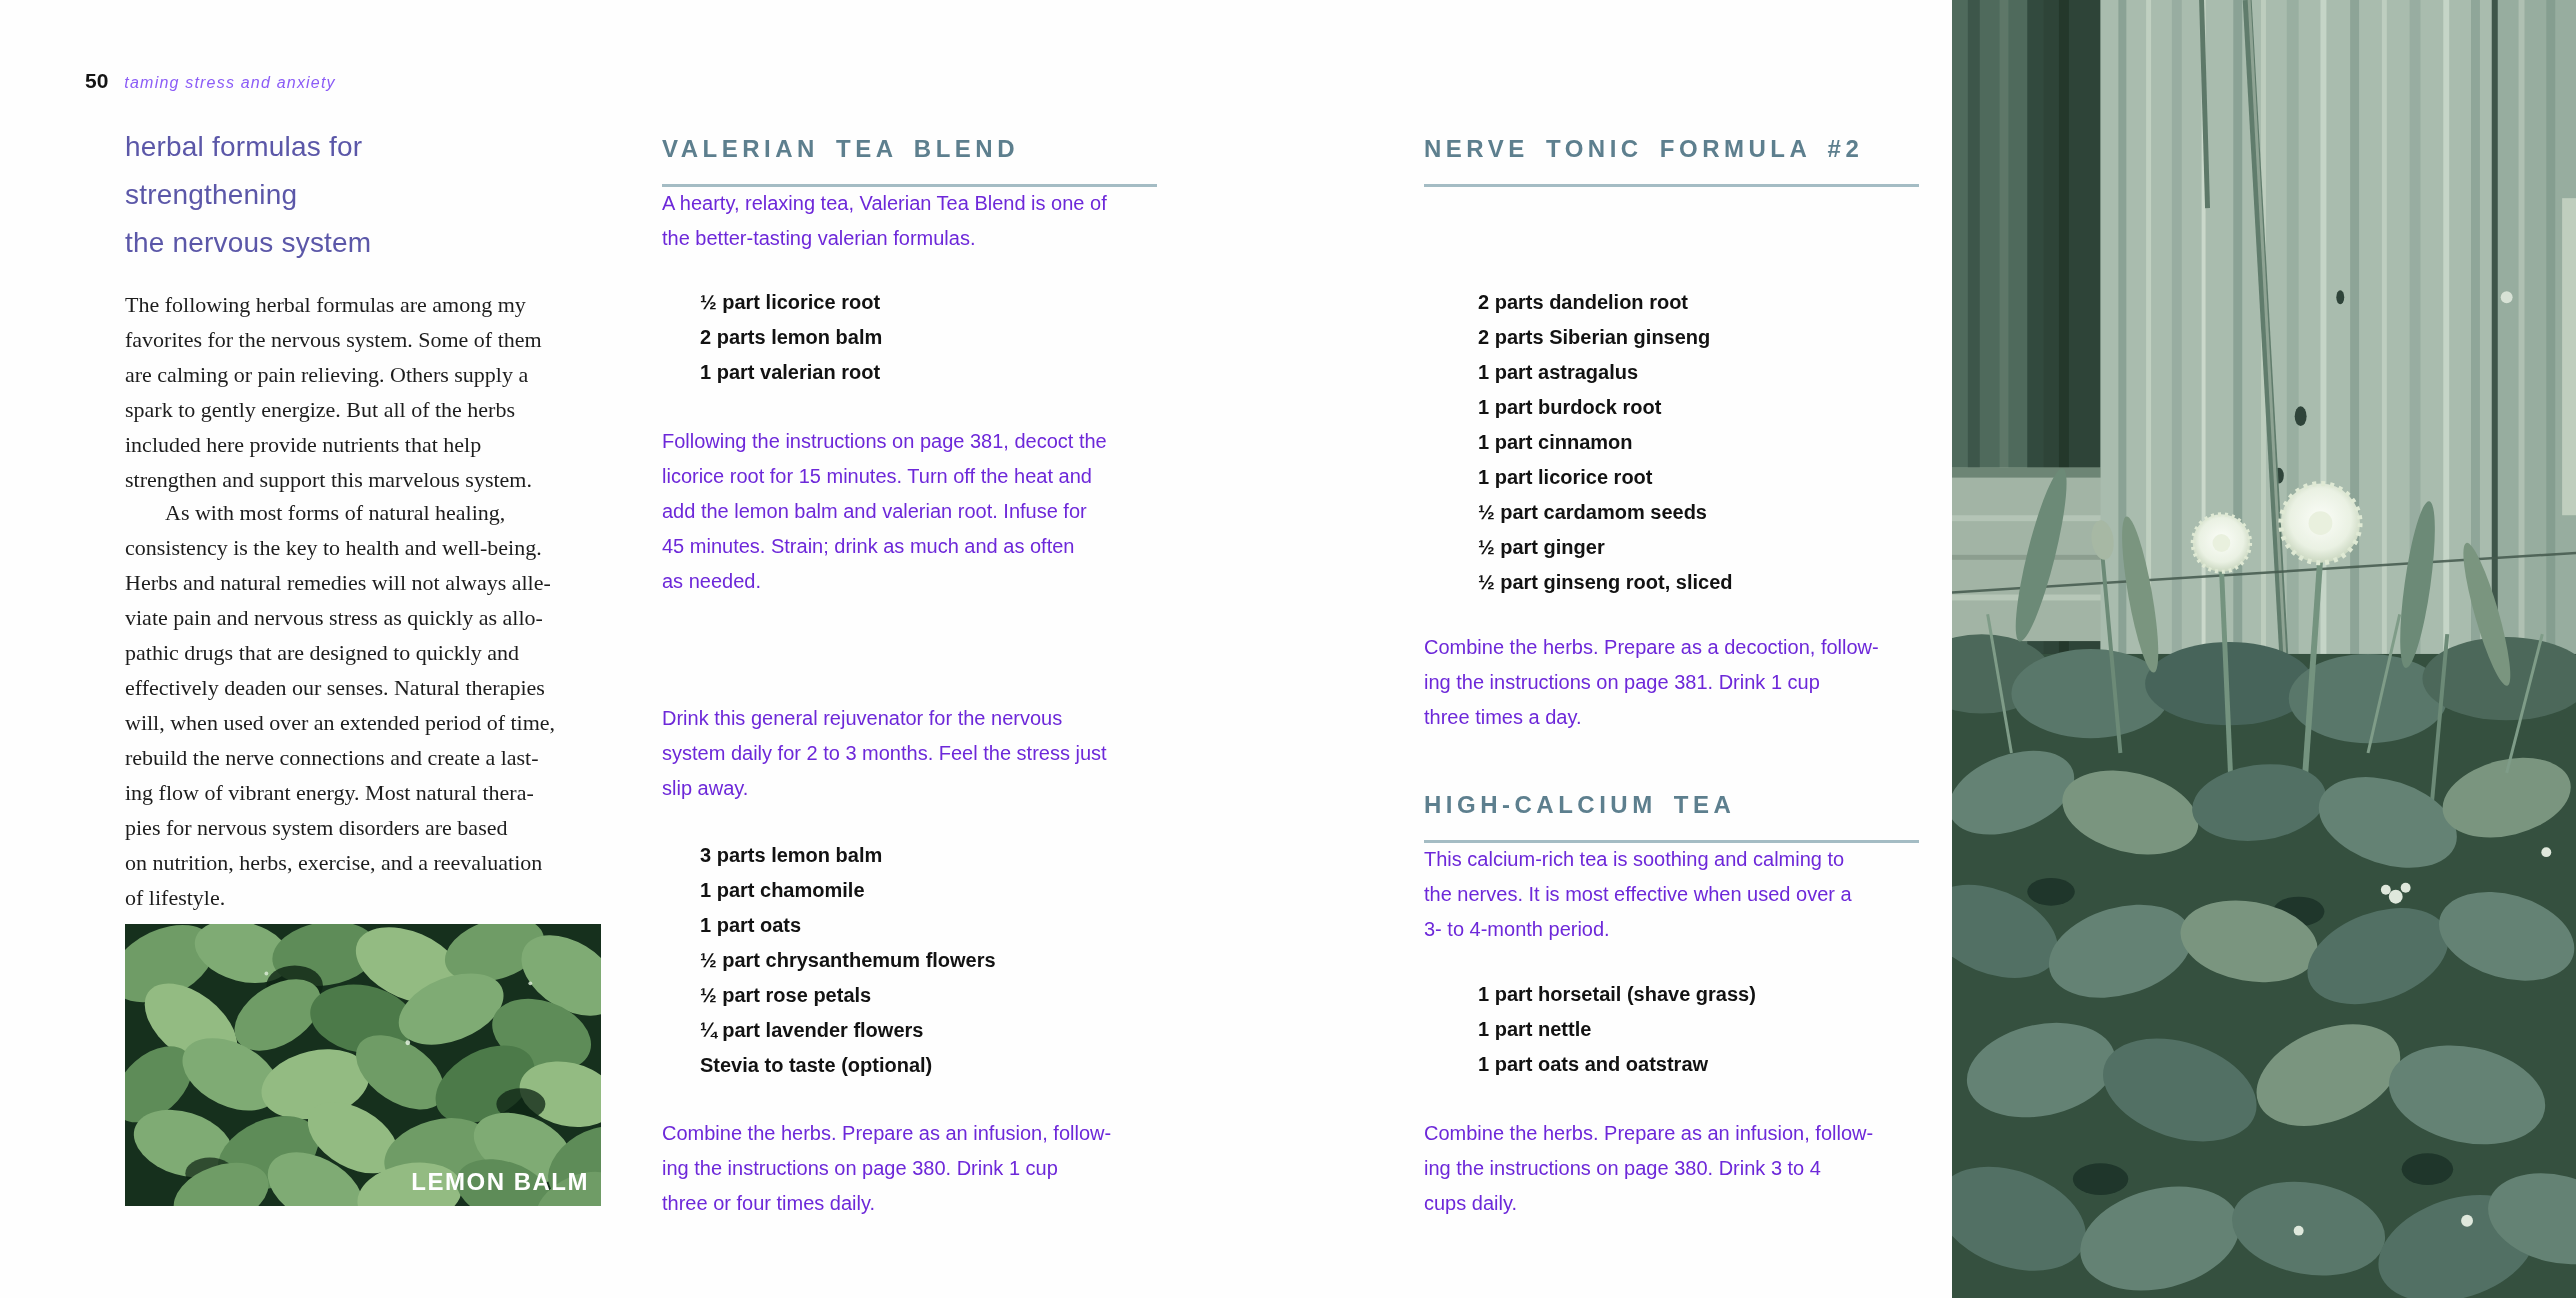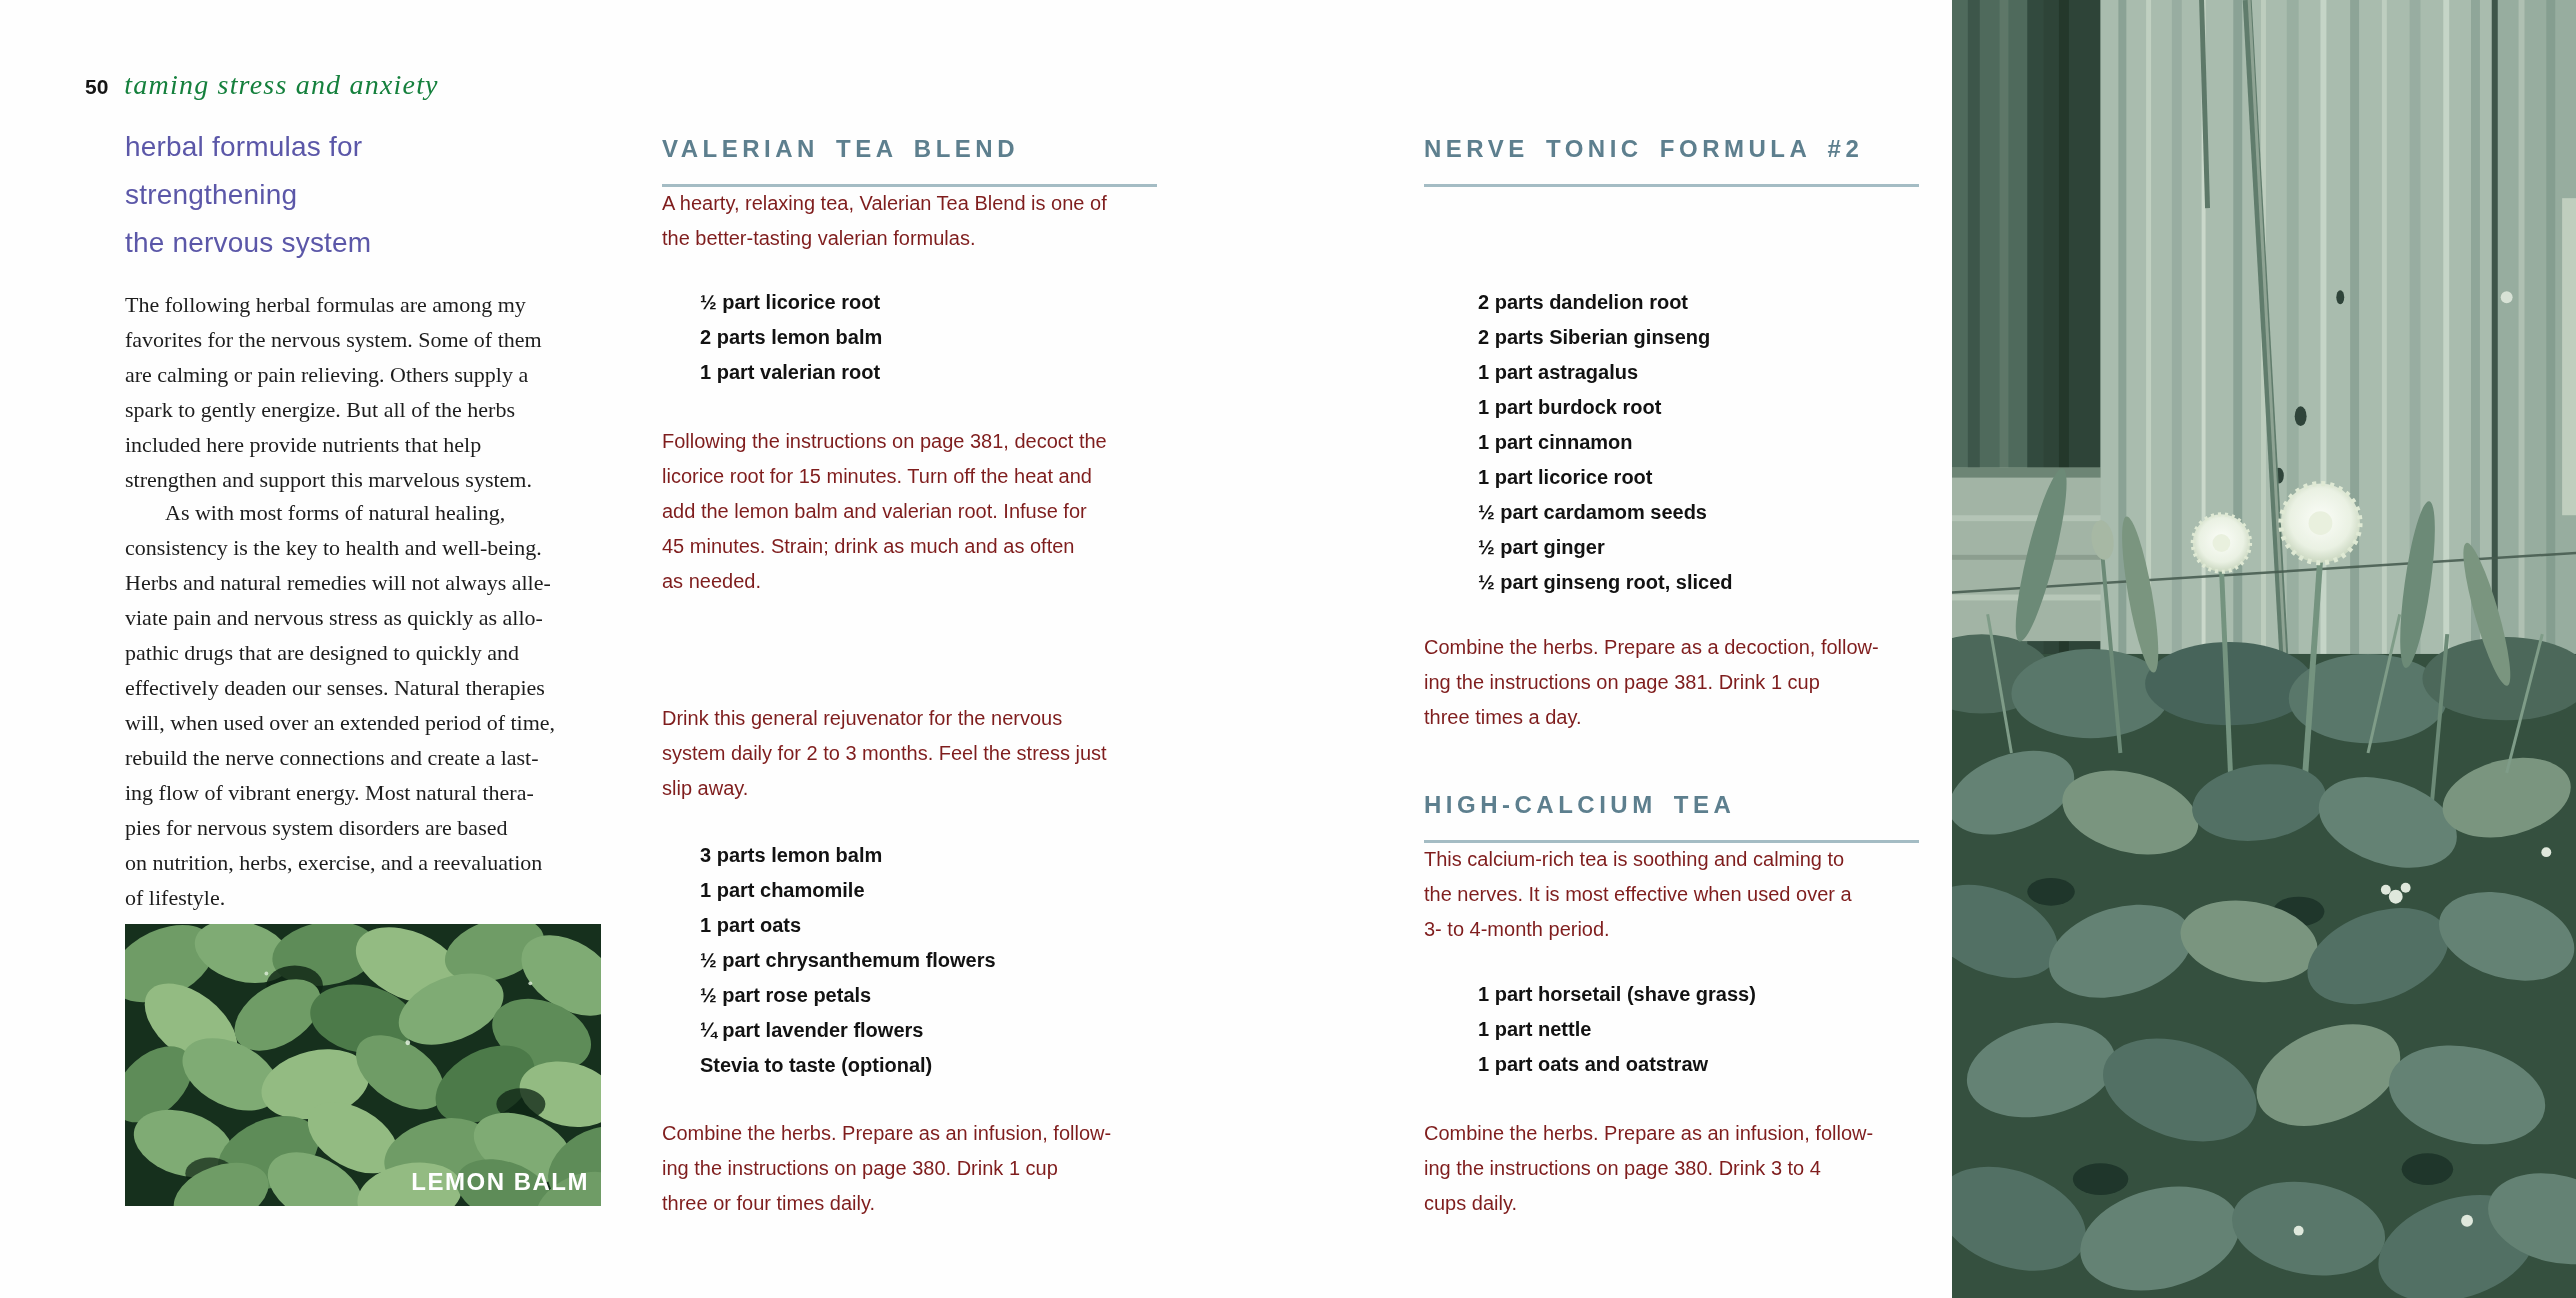--- a/index.html
+++ b/index.html
@@ -4,21 +4,21 @@
 <style>
   html,body{margin:0;padding:0;background:#e8e8e8;}
   #page{
     position:relative;width:2576px;height:1299px;background:#fefefe;
     overflow:hidden;font-family:"Liberation Sans",sans-serif;
   }
   .abs{position:absolute;}
   
   .runhead{top:69px;left:85px;display:flex;align-items:baseline;gap:16px;}
   .pagenum{font-weight:bold;font-size:21px;color:#151515;}
-  .runtitle{font-family:Liberation Serif, serif;font-style:italic;font-size:28px;letter-spacing:1.2px;color:#15803d;}
+  .runtitle{font-family:Liberation Sans, sans-serif;font-style:italic;font-size:16px;letter-spacing:1.2px;color:#8b5cf6;}
   
   .title{
     top:123px;left:125px;width:515px;
     font-size:28px;line-height:48px;color:#5b57a8;
     white-space:pre-line;letter-spacing:0.2px;
   }
   .bodyserif{
     font-family:"Liberation Serif",serif;font-size:22px;line-height:35px;
     color:#1d1d1d;white-space:pre-line;width:510px;left:125px;
   }
@@ -32,21 +32,21 @@
     font-size:24px;letter-spacing:1.5px;
   }
   .photo-right{top:0;left:1952px;width:624px;height:1299px;}
   .photo-right svg{display:block;width:100%;height:100%;}
   
   .heading{
     width:495px;font-weight:bold;font-size:24px;letter-spacing:4.5px;word-spacing:6px;
     color:#5d7f8e;border-bottom:3px solid #a4bcc4;padding-bottom:21px;
   }
   .sansbody{
-    font-size:20px;line-height:35px;color:#7f1d1d;white-space:pre-line;width:510px;
+    font-size:20px;line-height:35px;color:#6d28d9;white-space:pre-line;width:510px;
   }
   .ingredients{
     font-size:20px;line-height:35px;color:#121212;font-weight:bold;
     white-space:pre-line;width:471px;
   }
   .colmid{left:662px;}
   .colright{left:1424px;}
   .colmid.ing{left:700px;}
   .colright.ing{left:1462px;margin-left:16px;}
 </style>

